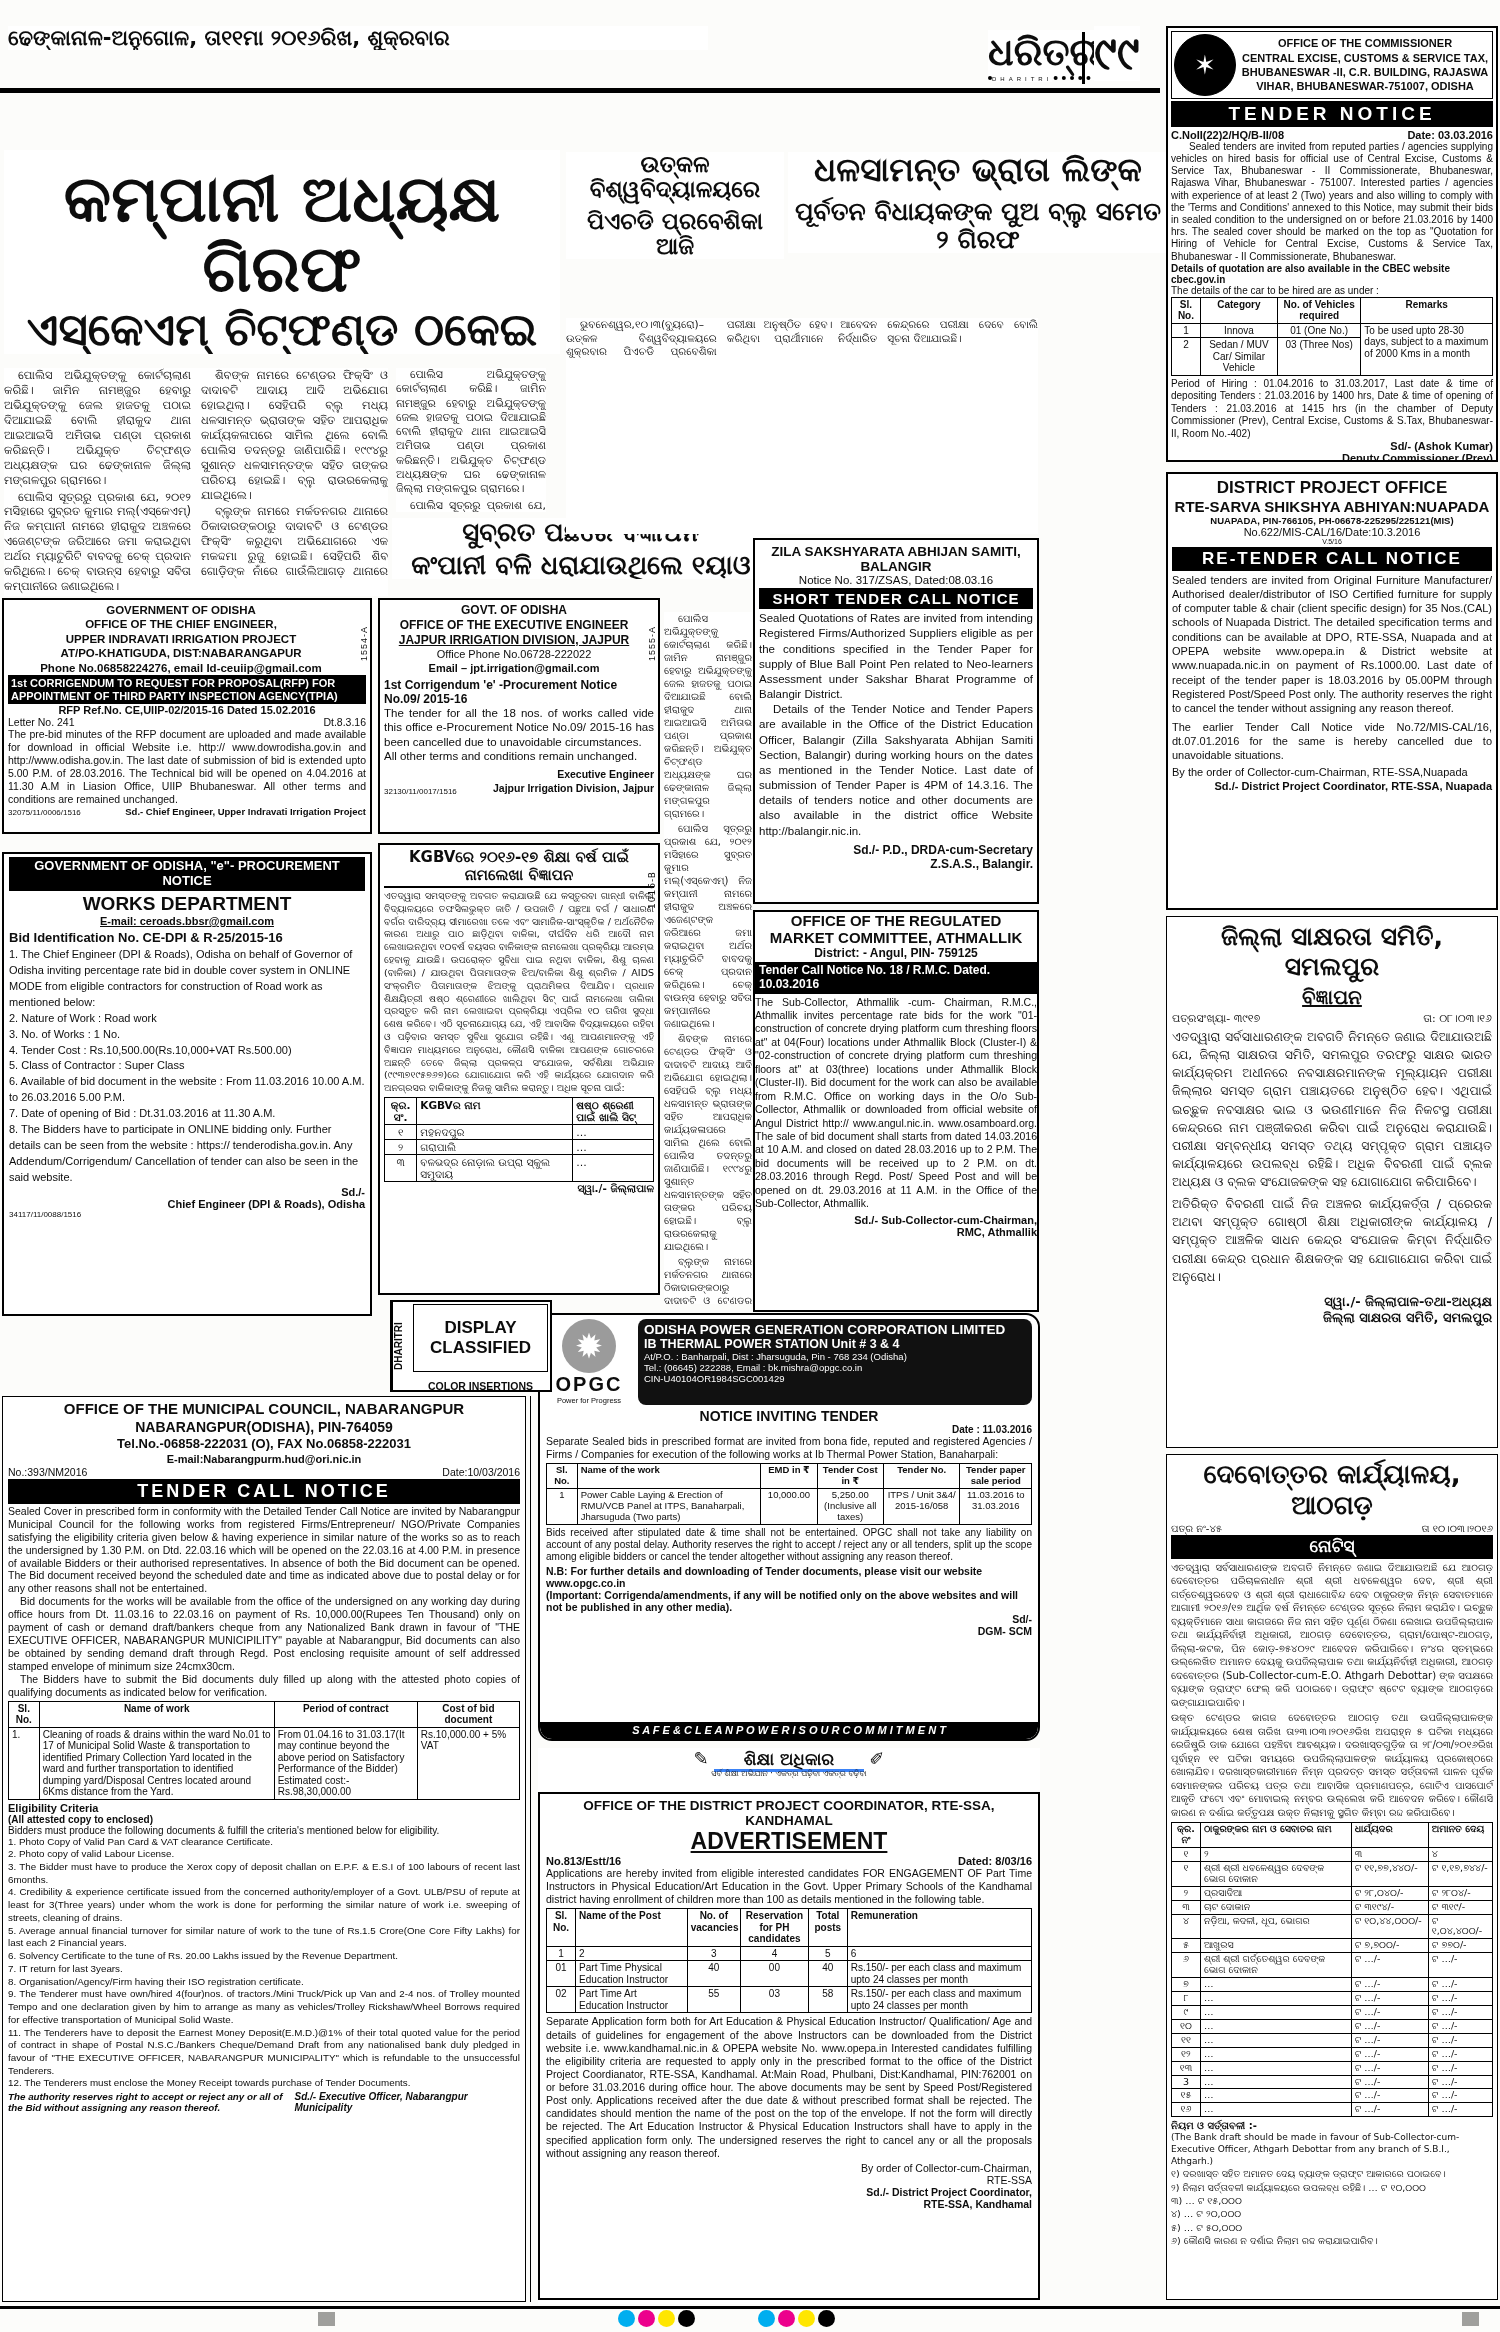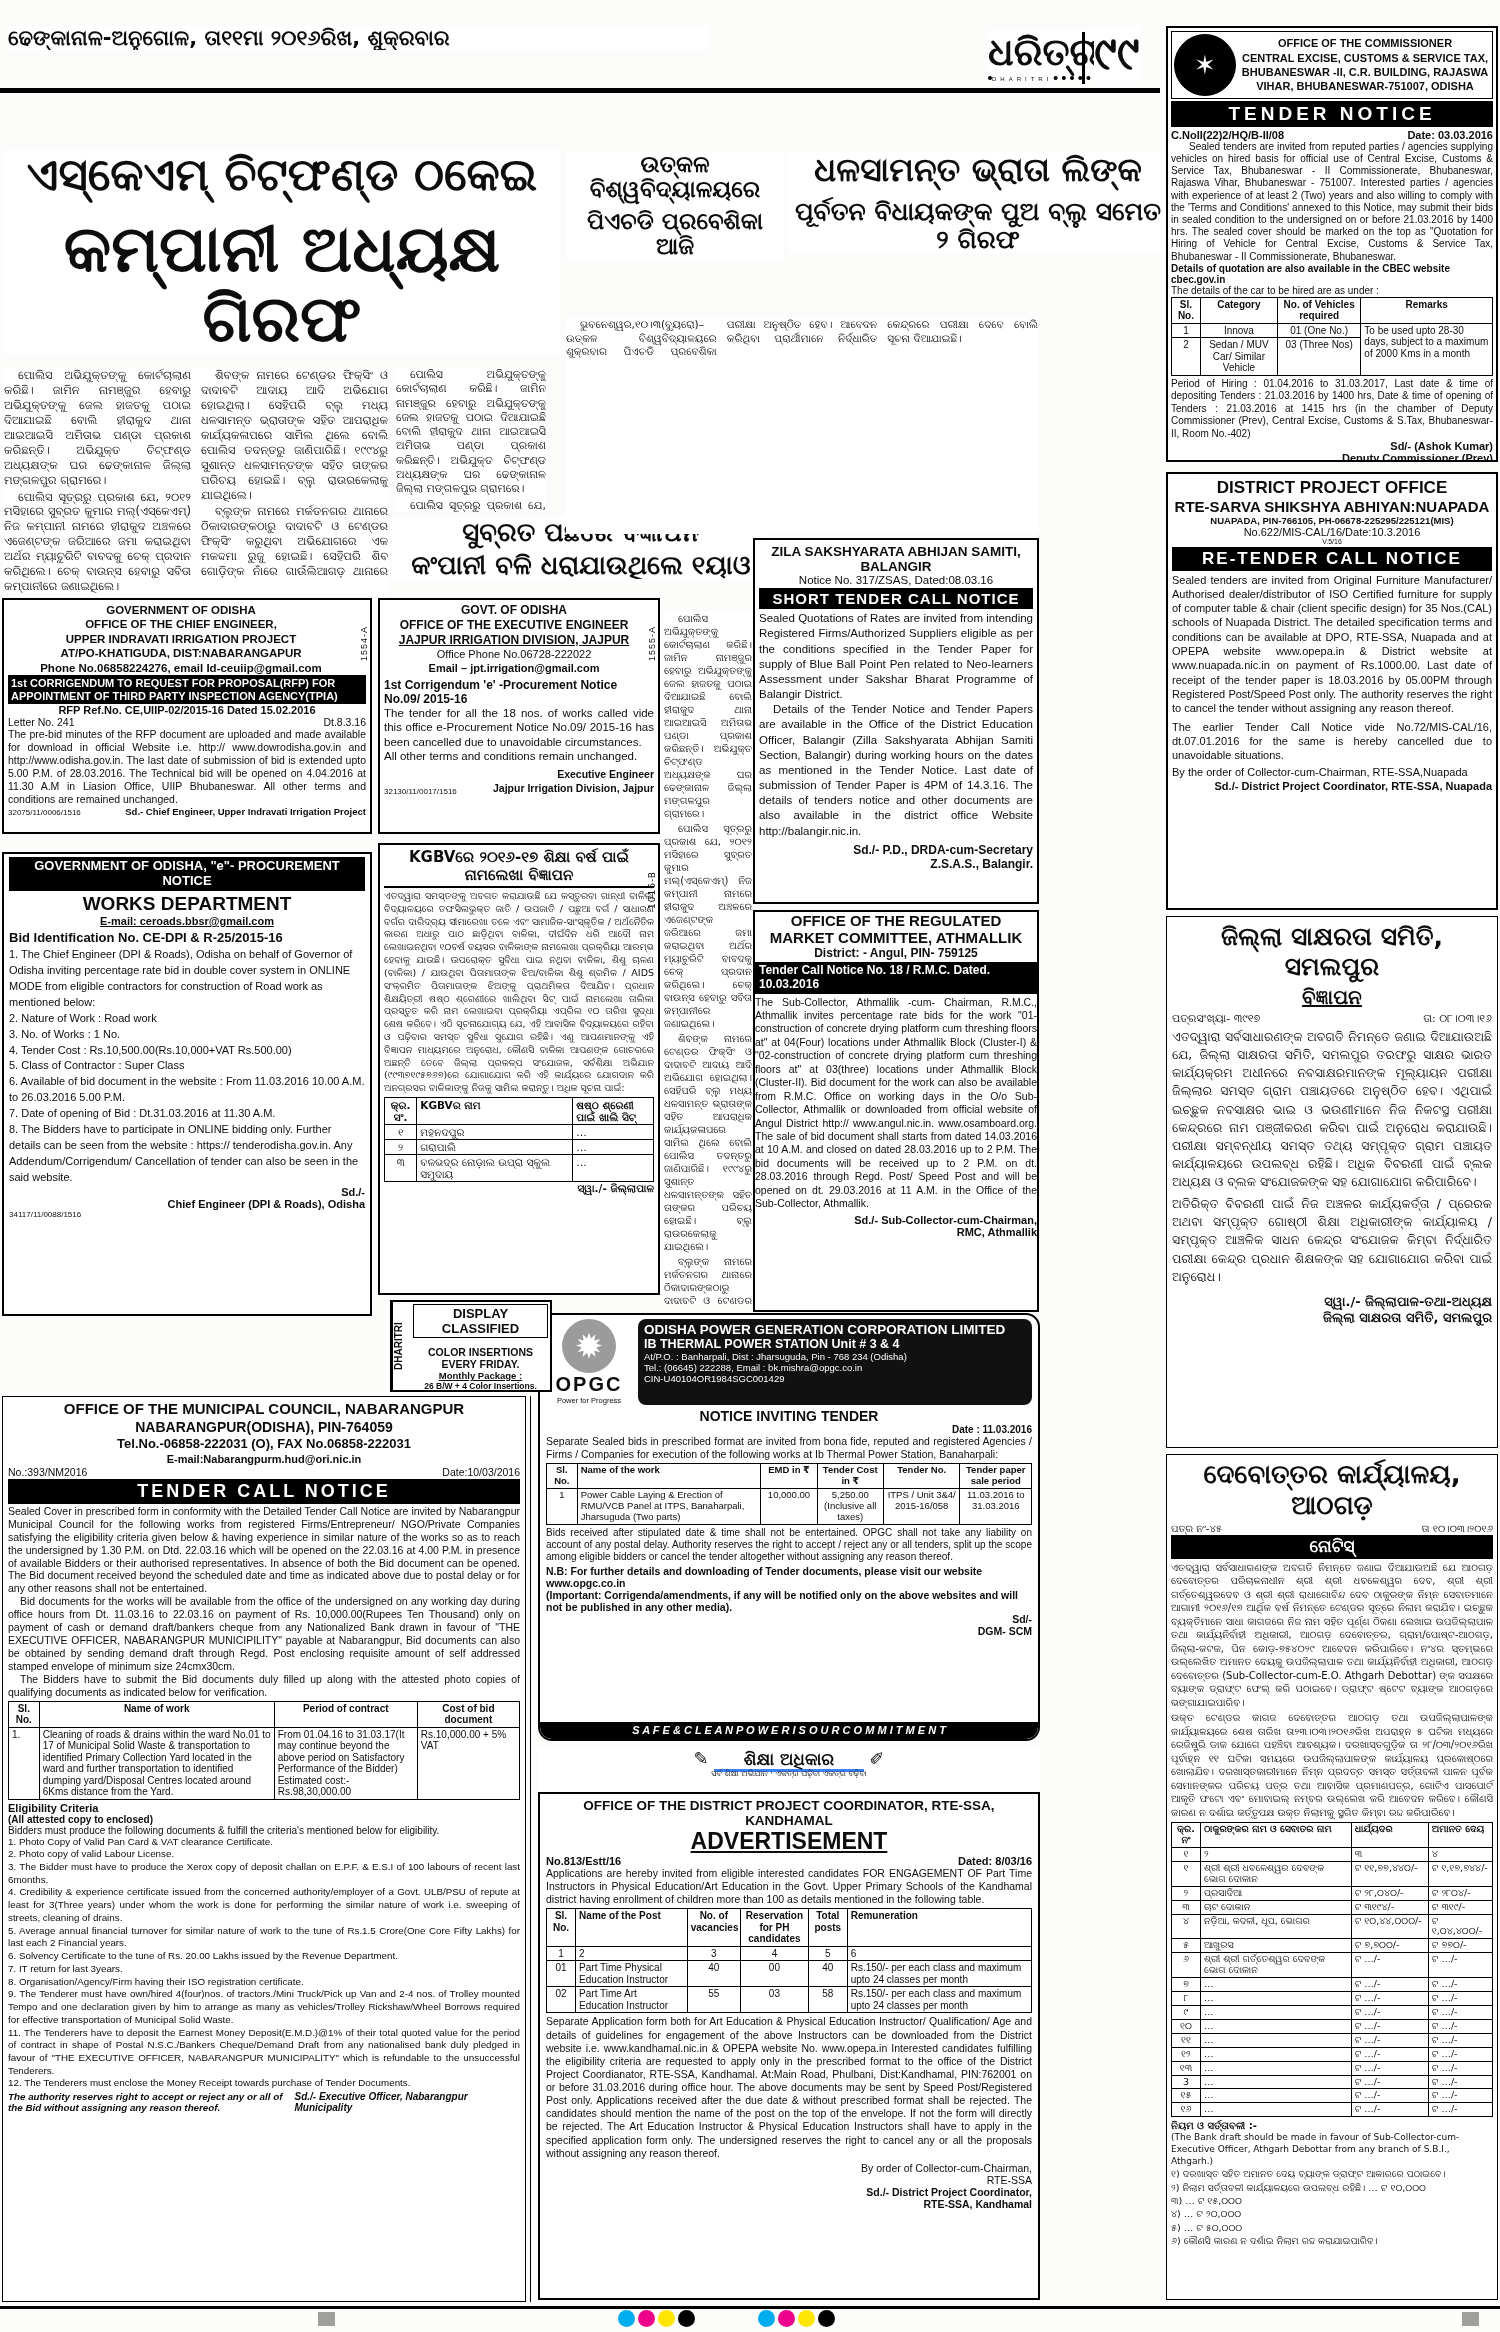--- a/index.html
+++ b/index.html
@@ -56,22 +56,22 @@
 <div id="page">
 
   <div class="blk odia b" style="left:8px;top:26px;width:700px;font-size:21px">ଢେଙ୍କାନାଳ-ଅନୁଗୋଳ, ତା୧୧ମା ୨୦୧୬ରିଖ, ଶୁକ୍ରବାର</div>
   <div class="blk odia b" style="left:988px;top:30px;font-size:38px;border-bottom:4px dotted #000;padding-bottom:1px">ଧରିତ୍ରୀ</div>
   <div class="blk" style="left:992px;top:76px;font-size:6px;letter-spacing:4px">DHARITRI</div>
   <div class="rule" style="left:1082px;top:32px;width:3px;height:52px"></div>
   <div class="blk odia b" style="left:1094px;top:26px;font-size:46px">୯୯</div>
   <div class="rule" style="left:0;top:88px;width:1160px;height:5px"></div>
 
   <div class="blk odia hl ctr" style="left:4px;top:150px;width:556px">
+    <div style="font-size:64px;margin-top:14px">କମ୍ପାନୀ ଅଧ୍ୟକ୍ଷ ଗିରଫ</div>
     <div style="font-size:45px">ଏସ୍‌କେଏମ୍ ଚିଟ୍‌ଫଣ୍ଡ ଠକେଇ</div>
-    <div style="font-size:64px;margin-top:14px">କମ୍ପାନୀ ଅଧ୍ୟକ୍ଷ ଗିରଫ</div>
   </div>
   <div class="blk odia hl ctr" style="left:566px;top:152px;width:218px">
     <div style="font-size:23px">ଉତ୍କଳ ବିଶ୍ୱବିଦ୍ୟାଳୟରେ</div>
     <div style="font-size:23px;margin-top:6px">ପିଏଚଡି ପ୍ରବେଶିକା ଆଜି</div>
   </div>
   <div class="blk odia hl ctr" style="left:788px;top:152px;width:380px">
     <div style="font-size:33px">ଧଳସାମନ୍ତ ଭ୍ରାତା ଲିଙ୍କ</div>
     <div style="font-size:25px;margin-top:10px;width:380px">ପୂର୍ବତନ ବିଧାୟକଙ୍କ ପୁଅ ବ୍ଲୁ ସମେତ ୨ ଗିରଫ</div>
   </div>
 
@@ -563,21 +563,21 @@
             <td>…</td>
           </tr>
         </tbody>
     </table>
     <div class="rt b" style="font-size:10.5px">ସ୍ୱା./- ଜିଲ୍ଲାପାଳ</div>
   </div>
 
   <div class="blk bd2" style="left:390px;top:1300px;width:162px;height:92px;display:flex">
     <div style="width:18px;border-right:1.5px solid #000;writing-mode:vertical-rl;transform:rotate(180deg);font-weight:bold;font-size:10px;text-align:center">DHARITRI</div>
     <div class="ctr" style="flex:1;padding:2px">
-      <div class="b" style="font-size:13px;border:1.5px solid #000;padding:1px">DISPLAY CLASSIFIED</div>
+      <div class="b" style="font-size:17px;border:1.5px solid #000;padding:13px">DISPLAY CLASSIFIED</div>
       <div class="b" style="font-size:10.5px;margin-top:8px">COLOR INSERTIONS</div>
       <div class="b" style="font-size:10.5px">EVERY FRIDAY.</div>
       <div class="b u" style="font-size:9.5px">Monthly Package :</div>
       <div class="b" style="font-size:8.5px">26 B/W + 4 Color Insertions.</div>
     </div>
   </div>
 
   <div class="blk" style="left:2px;top:1396px;width:524px;height:906px;border:1.5px solid #000;padding:3px 5px">
     <div class="ctr b hdr-lines">
       <div style="font-size:15px">OFFICE OF THE MUNICIPAL COUNCIL, NABARANGPUR</div>

